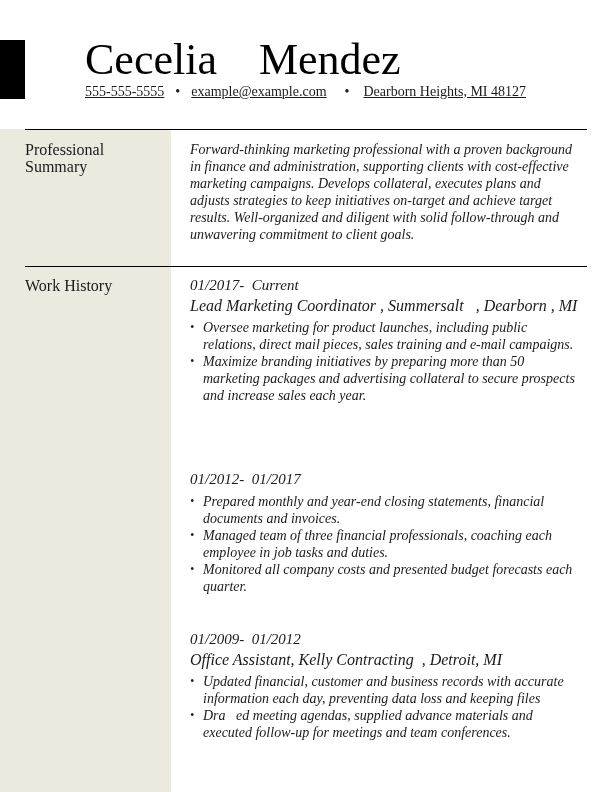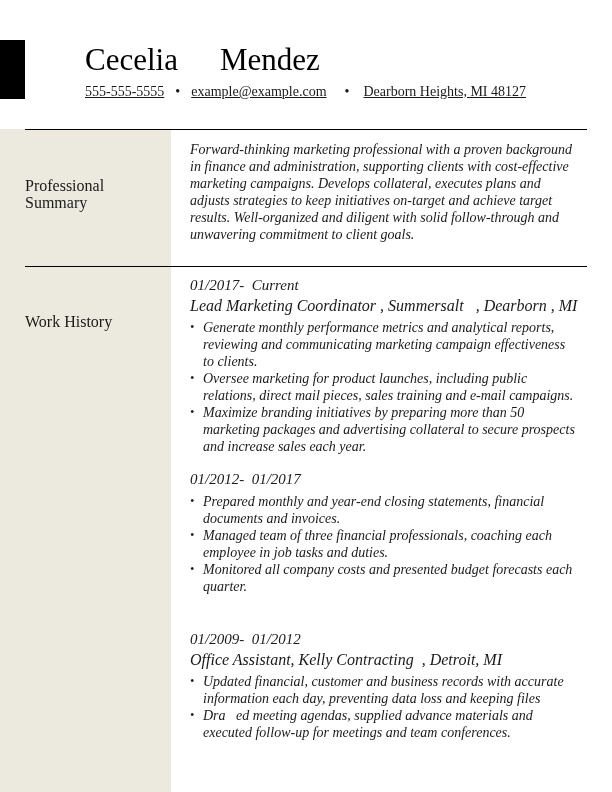--- a/index.html
+++ b/index.html
@@ -1,27 +1,27 @@
 <!DOCTYPE html>
 <html><head>
 <meta charset="utf-8">
 <style>
   html, body { margin:0; padding:0; }
   body { width:612px; height:792px; position:relative; background:#ffffff; overflow:hidden;
          font-family:"Liberation Serif", serif; color:#1a1a1a; }
   .sidebar-bg { position:absolute; left:0; top:129px; width:171px; height:663px; background:#ece9df; }
   .black-block { position:absolute; left:0; top:40px; width:25px; height:59px; background:#000; }
-  .name { position:absolute; left:85px; top:40px; font-size:31px; line-height:40px; color:#000; white-space:pre; }
+  .name { position:absolute; left:85px; top:40px; font-size:44px; line-height:40px; color:#000; white-space:pre; }
   .name span { display:inline-block; }
   .name .first { margin-right:42px; }
   .contact { position:absolute; left:85px; top:83px; font-size:14px; line-height:17px; white-space:nowrap;text-decoration:underline; }
   .contact .sep { display:inline-block; margin:0 11px; }
   .contact .sep2 { margin:0 14px 0 18px; }
   .rule { position:absolute; left:25px; width:562px; height:1px; background:#000; }
-  .sec-label { position:absolute; left:25px; width:140px; font-size:16px; line-height:17px;margin-top:36px; }
+  .sec-label { position:absolute; left:25px; width:140px; font-size:16px; line-height:17px; }
   .content { position:absolute; left:190px; width:385px; font-size:14px; line-height:17px;font-style:italic; }
   .summary { top:141px; }
   .job-date { font-size:15px; line-height:19px; white-space:pre; }
   .job-title { font-size:16px; line-height:19px; white-space:pre; margin-top:1px; }
   ul.bullets { list-style:none; margin:4px 0 0 0; padding:0; }
   ul.bullets li { position:relative; padding-left:13px; margin:0; }
   ul.bullets li::before { content:"\2022"; position:absolute; left:0; top:0; font-size:12px; }
 </style>
 </head>
 <body>
@@ -39,21 +39,20 @@
 <div class="sec-label" style="top:141px;">Professional Summary</div>
 <div class="content summary">Forward-thinking marketing professional with a proven background in finance and administration, supporting clients with cost-effective marketing campaigns. Develops collateral, executes plans and adjusts strategies to keep initiatives on-target and achieve target results. Well-organized and diligent with solid follow-through and unwavering commitment to client goals.</div>
 
 <div class="rule" style="top:266px;"></div>
 <div class="sec-label" style="top:277px;">Work History</div>
 
 <div class="content" style="top:276px;">
   <div class="job-date">01/2017-  Current</div>
   <div class="job-title">Lead Marketing Coordinator , Summersalt   , Dearborn , MI</div>
   <ul class="bullets">
-    <li>Generate monthly performance metrics and analytical reports, reviewing and communicating marketing campaign effectiveness to clients.</li>
     <li>Oversee marketing for product launches, including public relations, direct mail pieces, sales training and e-mail campaigns.</li>
     <li>Maximize branding initiatives by preparing more than 50 marketing packages and advertising collateral to secure prospects and increase sales each year.</li>
   </ul>
 </div>
 
 <div class="content" style="top:470px;">
   <div class="job-date">01/2012-  01/2017</div>
   <ul class="bullets">
     <li>Prepared monthly and year-end closing statements, financial documents and invoices.</li>
     <li>Managed team of three financial professionals, coaching each employee in job tasks and duties.</li>

